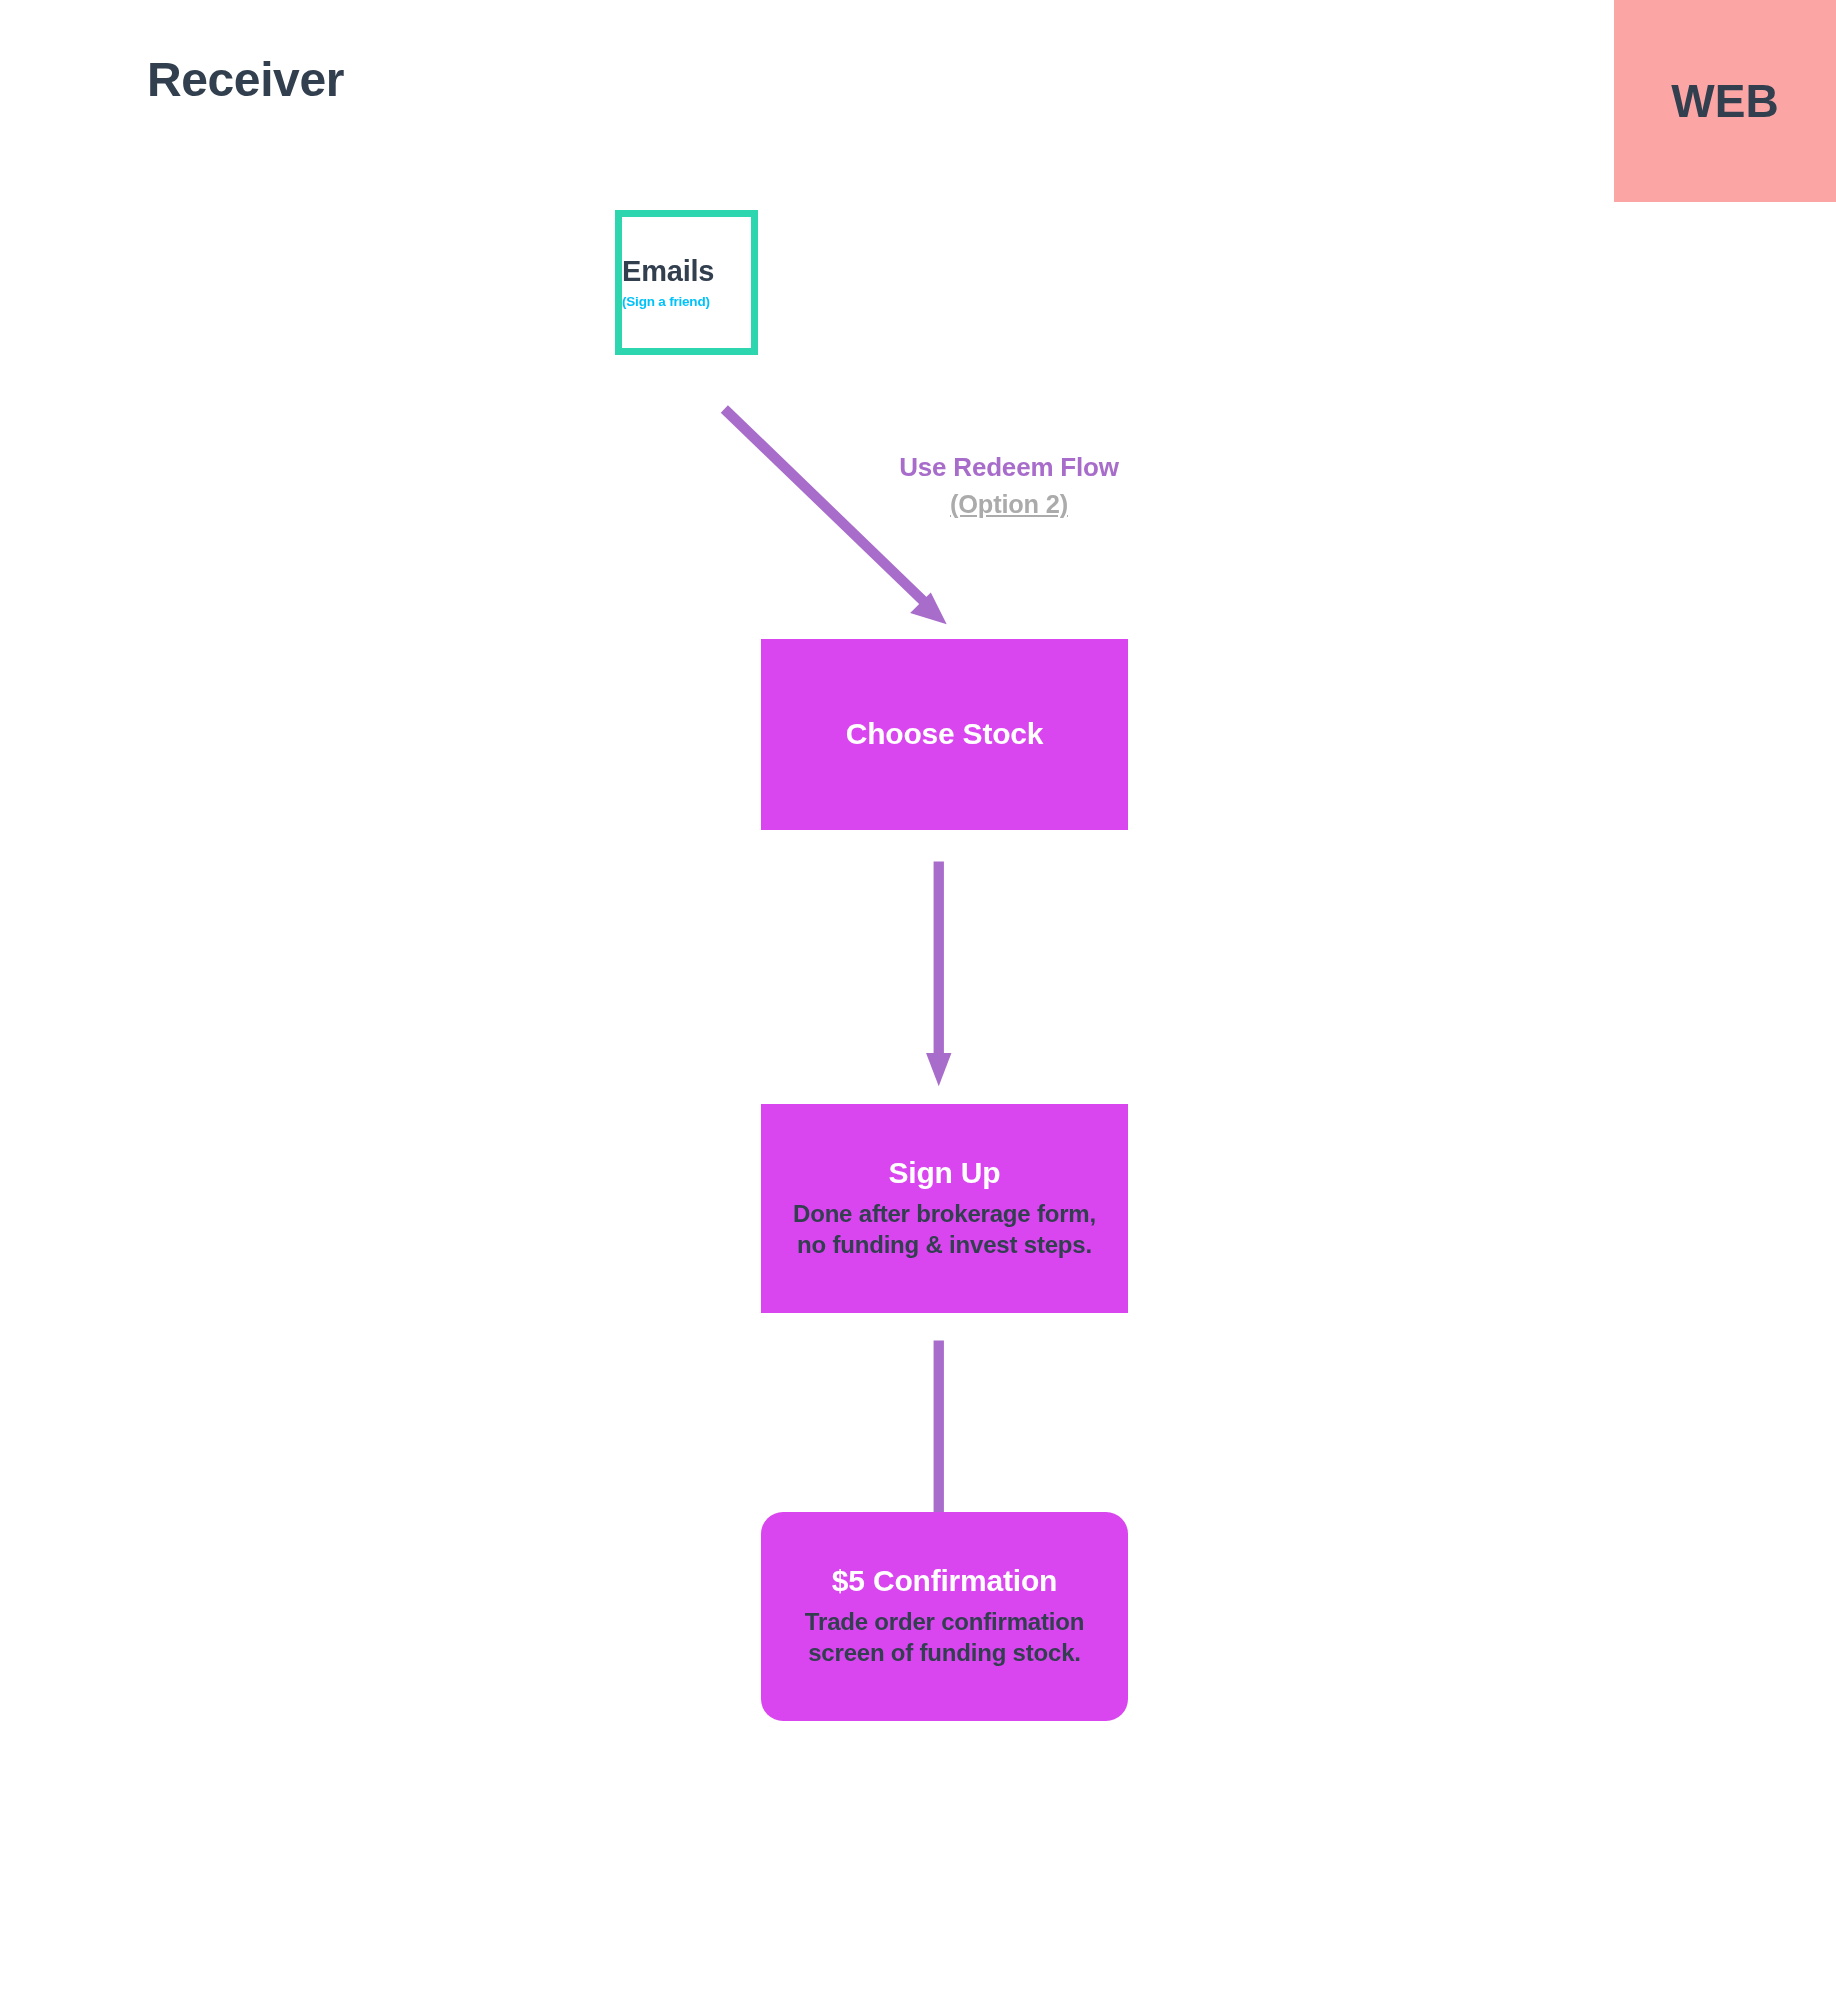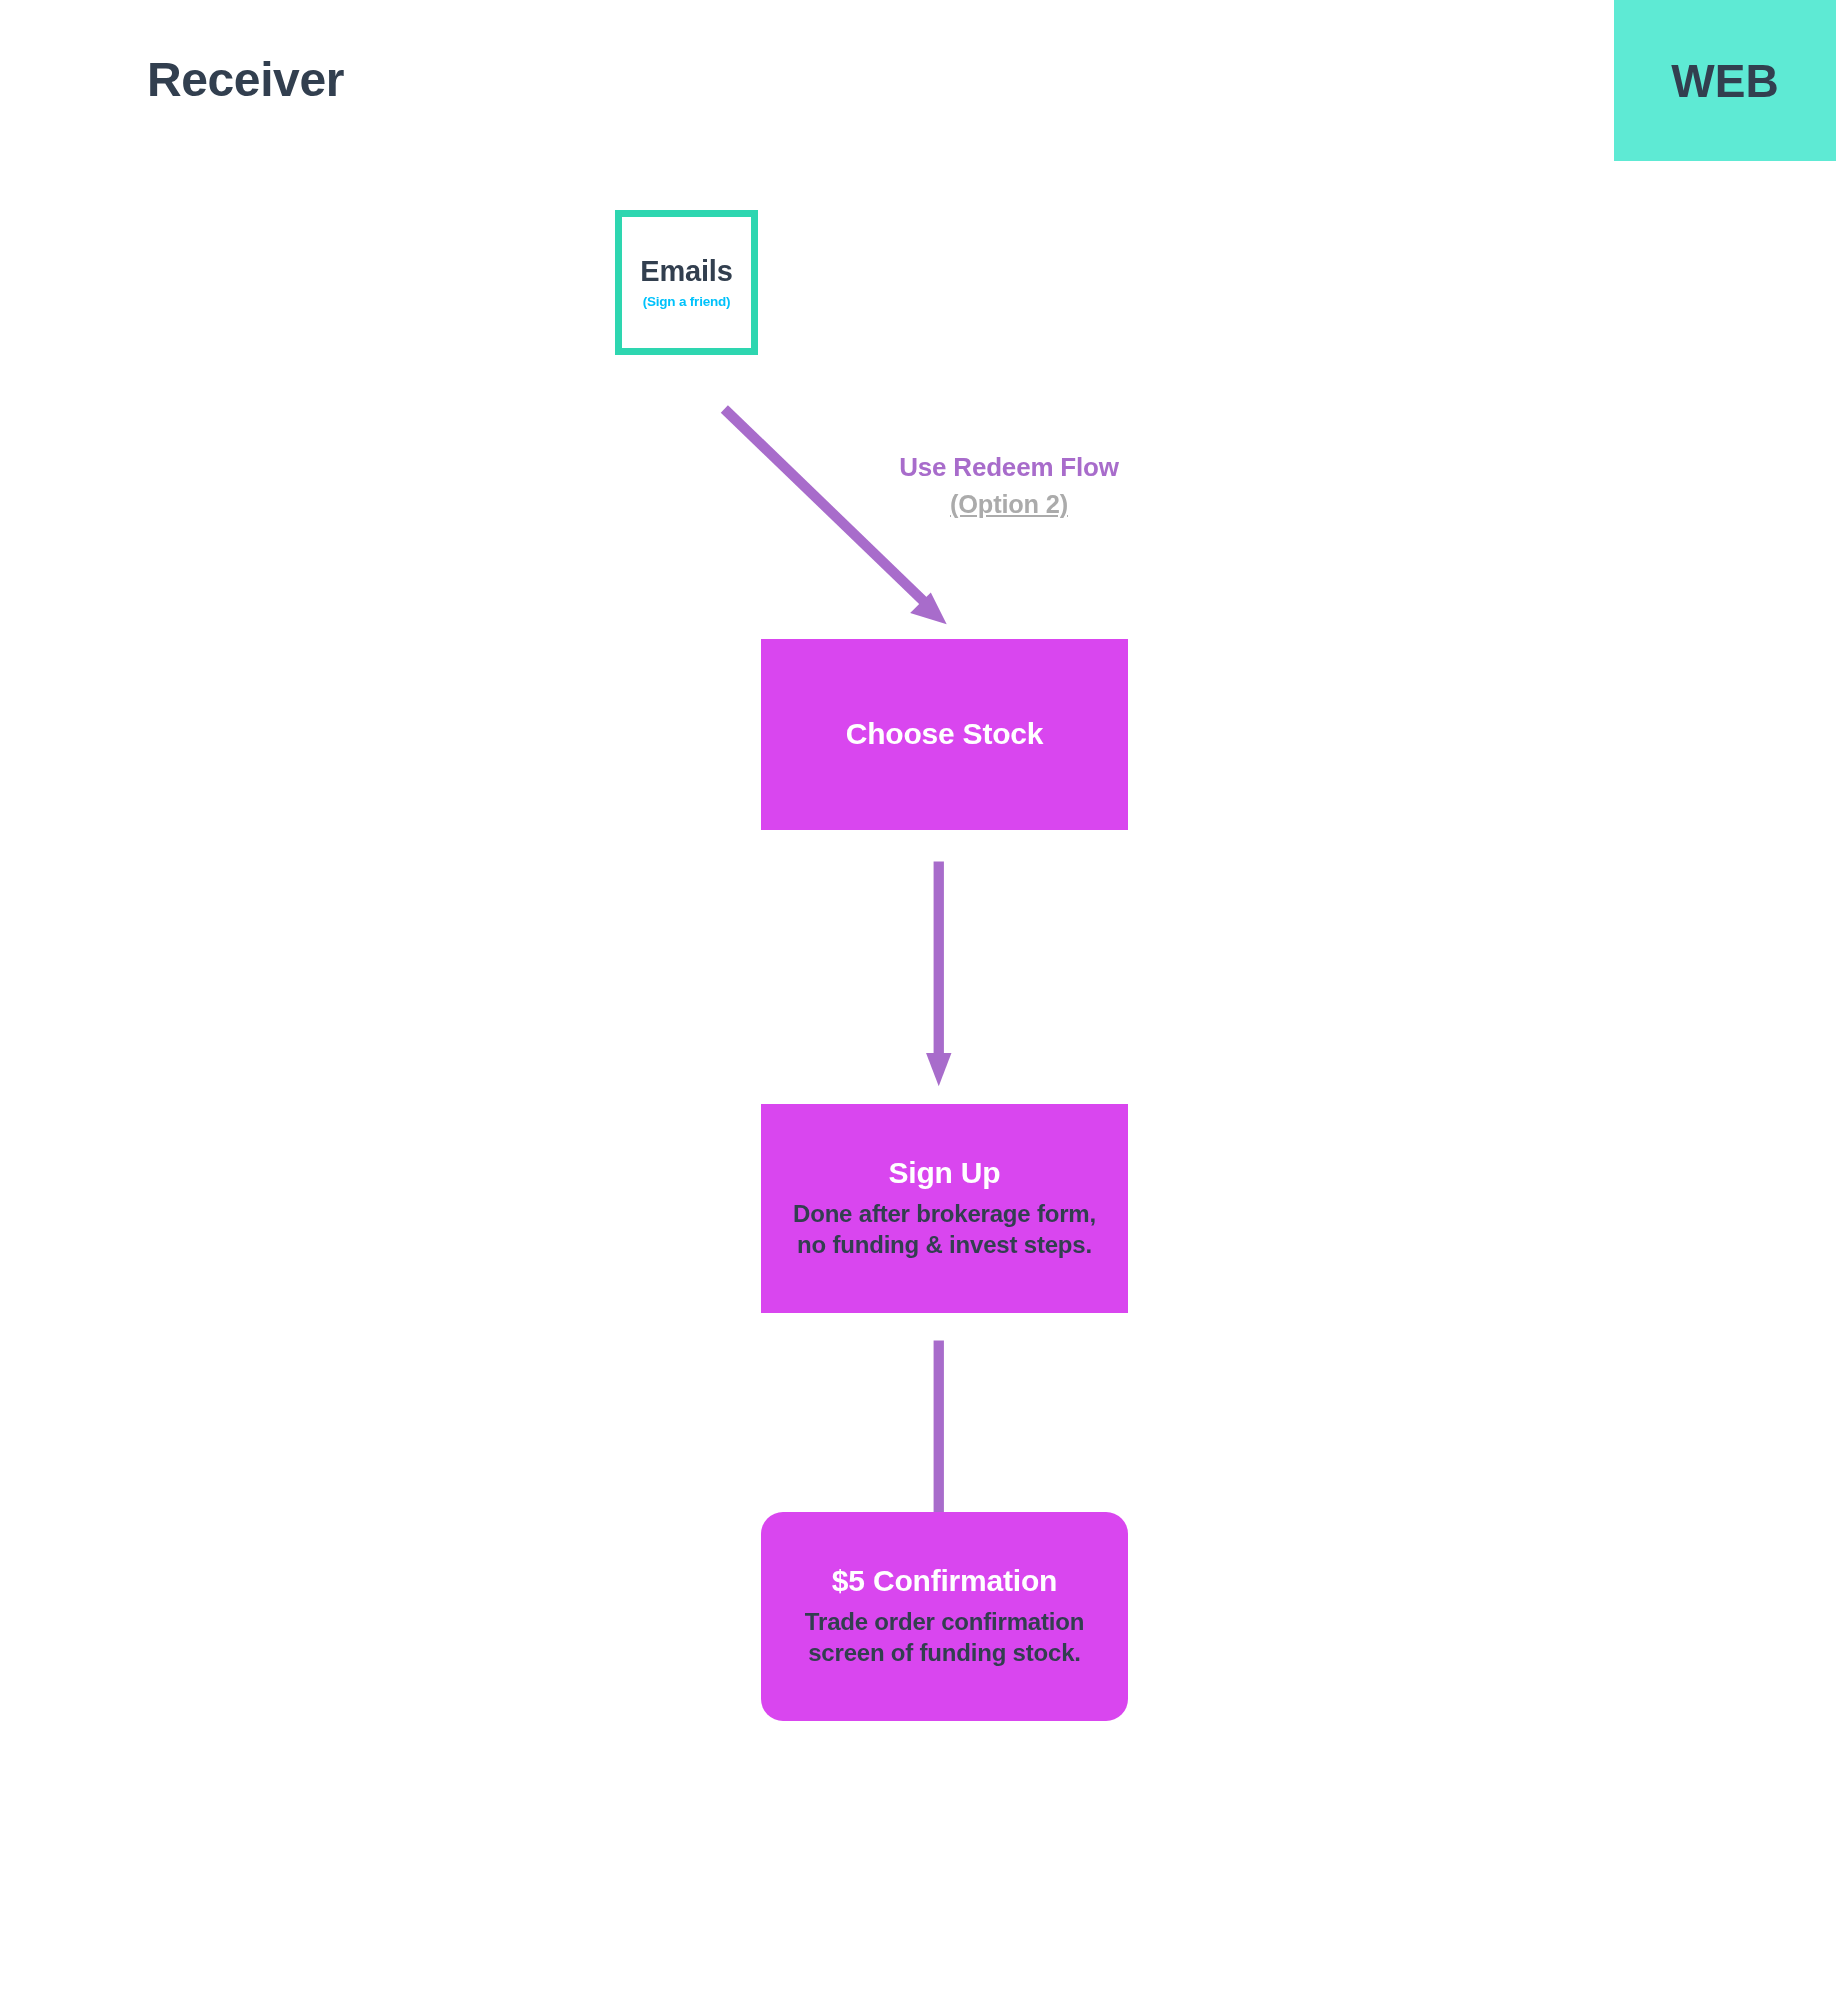--- a/index.html
+++ b/index.html
@@ -35,22 +35,22 @@
     font-size: 48px;
     font-weight: bold;
     color: #323F4F;
     letter-spacing: -0.4px;
   }
   #header-platform-block {
     position: absolute;
     left: 1614px;
     top: 0;
     width: 222px;
-    height: 161px;
-    background: #5eead4;
+    height: 202px;
+    background: #fca5a5;
     display: flex;
     align-items: center;
     justify-content: center;
   }
   #header-platform-label {
     font-size: 46px;
     font-weight: bold;
     color: #323F4F;
     letter-spacing: 0px;
   }
@@ -60,21 +60,21 @@
     position: absolute;
     left: 615px;
     top: 210px;
     width: 143px;
     height: 145px;
     box-sizing: border-box;
     border: 7.1px solid #2ED6B0;
     background: #ffffff;
     display: flex;
     flex-direction: column;
-    align-items: center;
+    align-items: flex-start;
     justify-content: center;
   }
   #entry-node-title {
     font-size: 29px;
     font-weight: bold;
     color: #323F4F;
     line-height: 1.1;
     letter-spacing: -0.2px;
   }
   #entry-node-subtitle {

